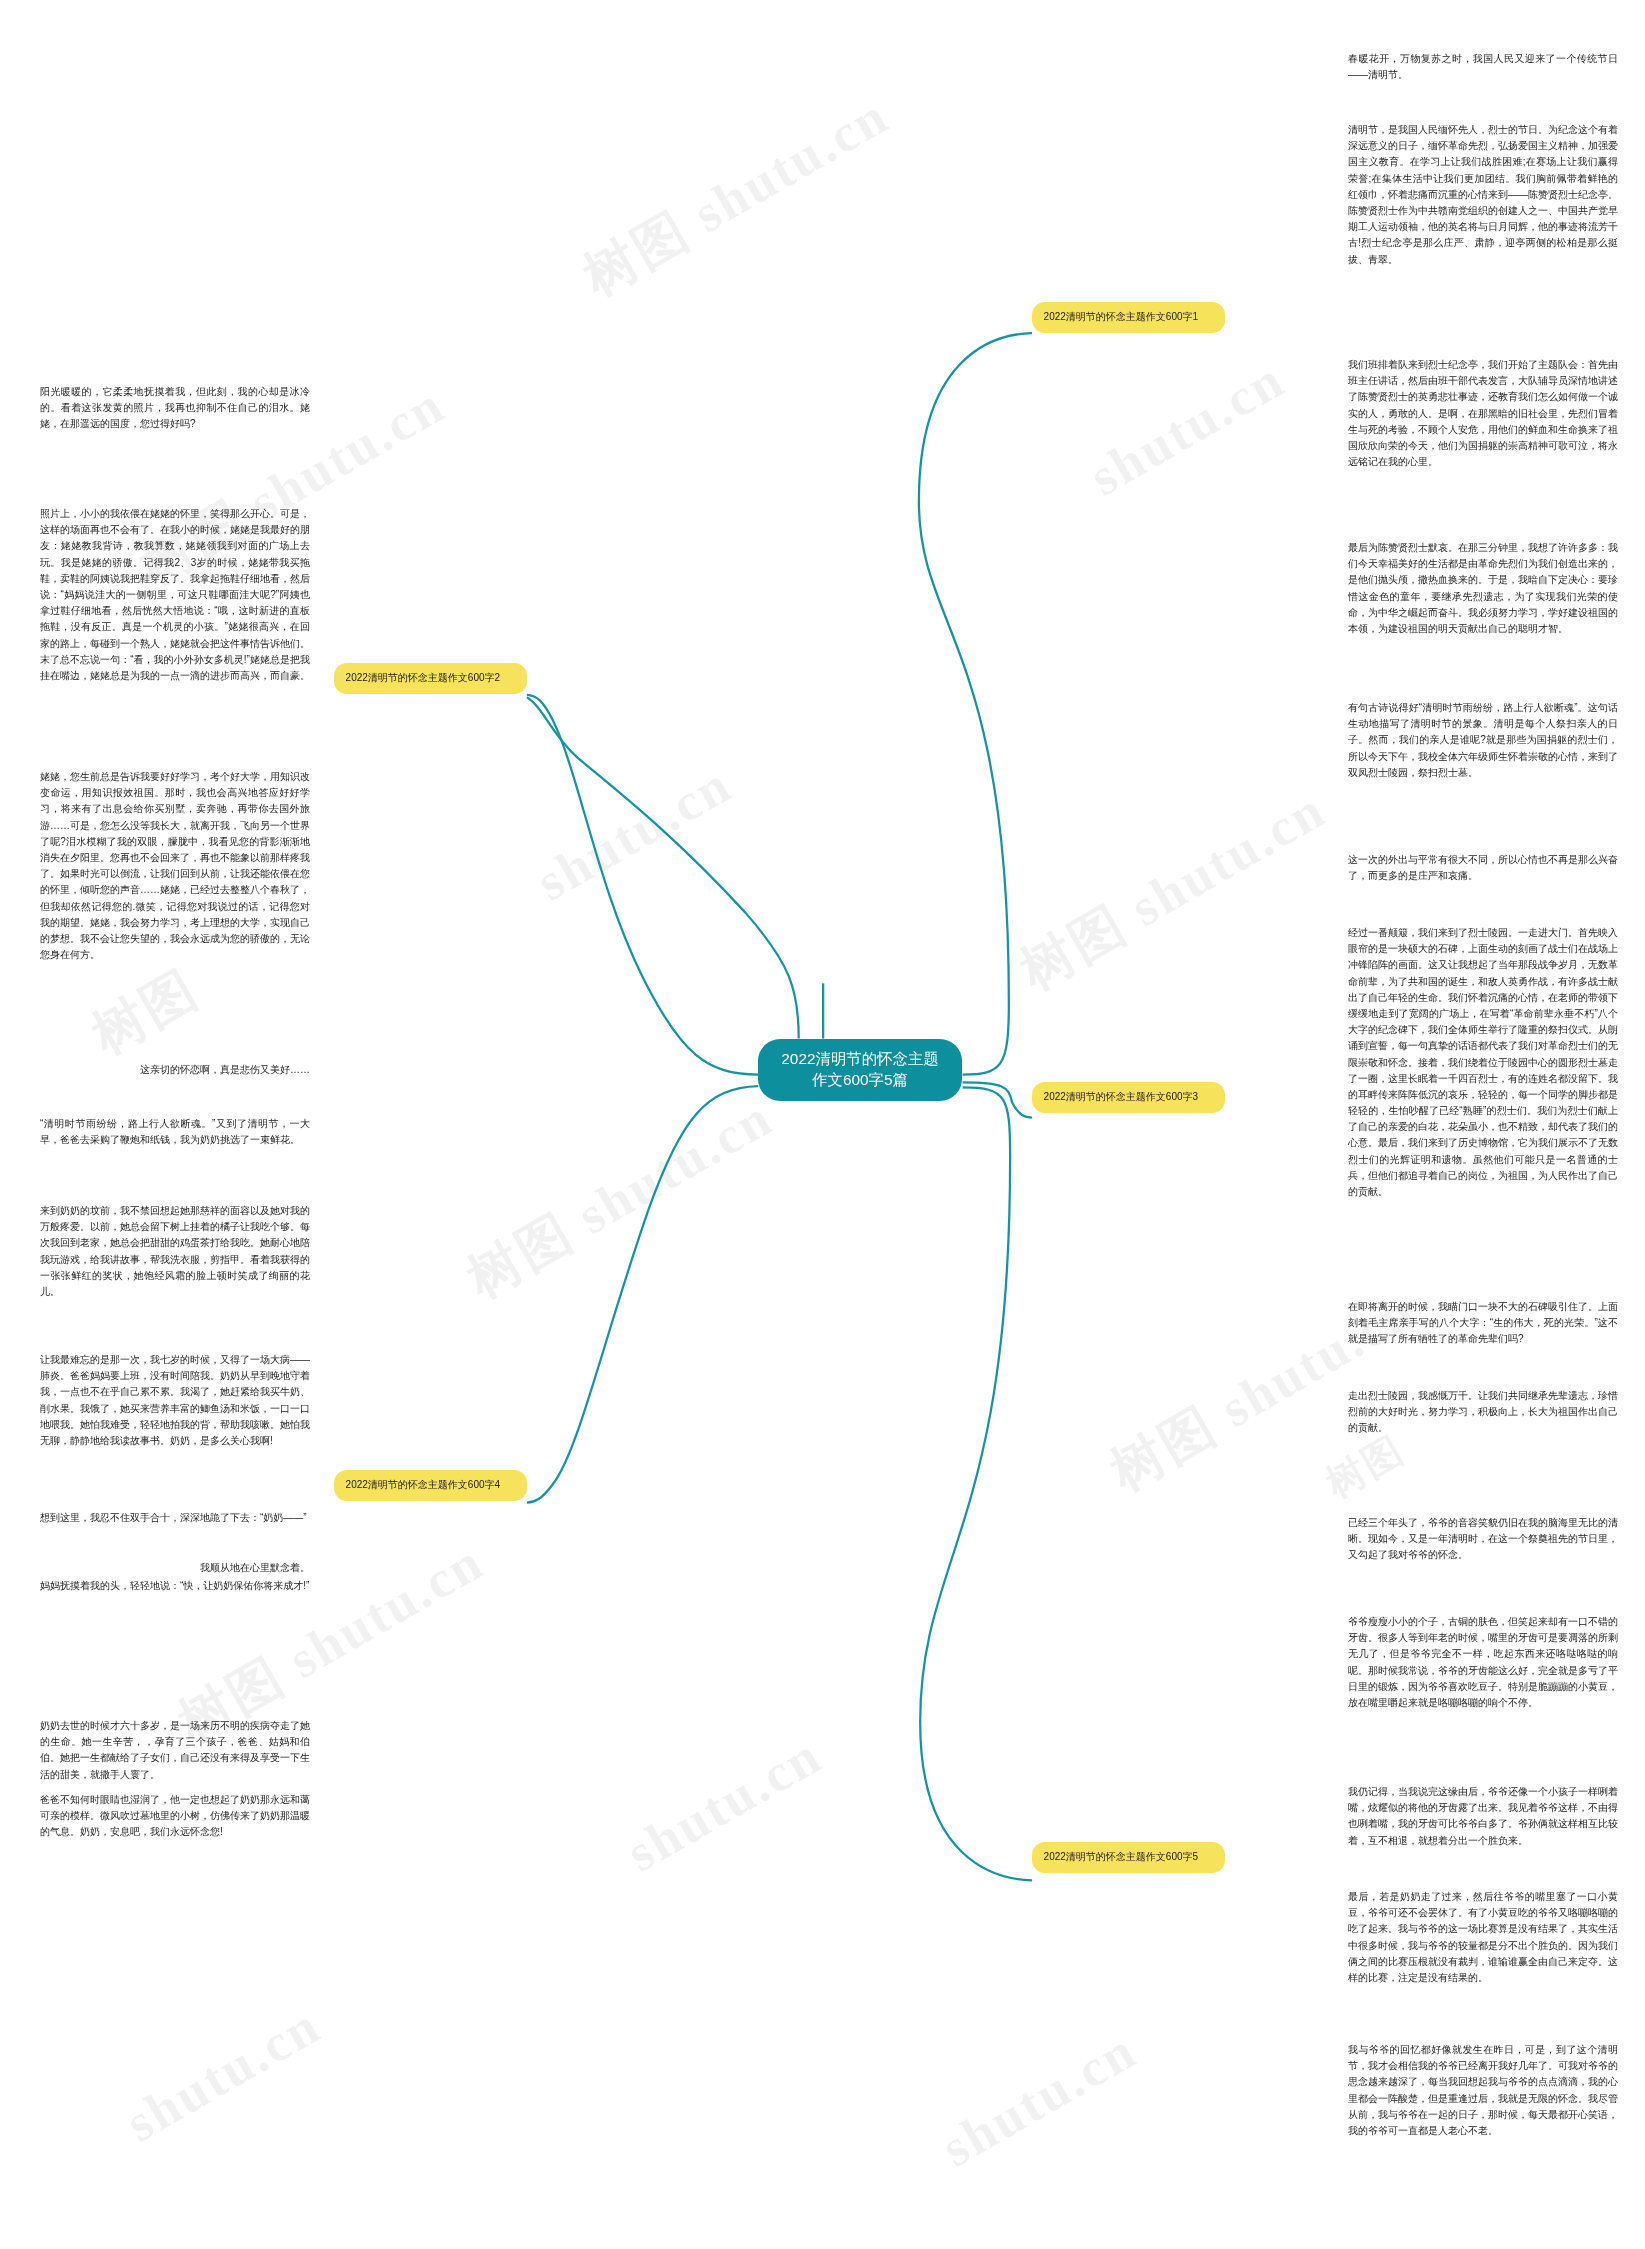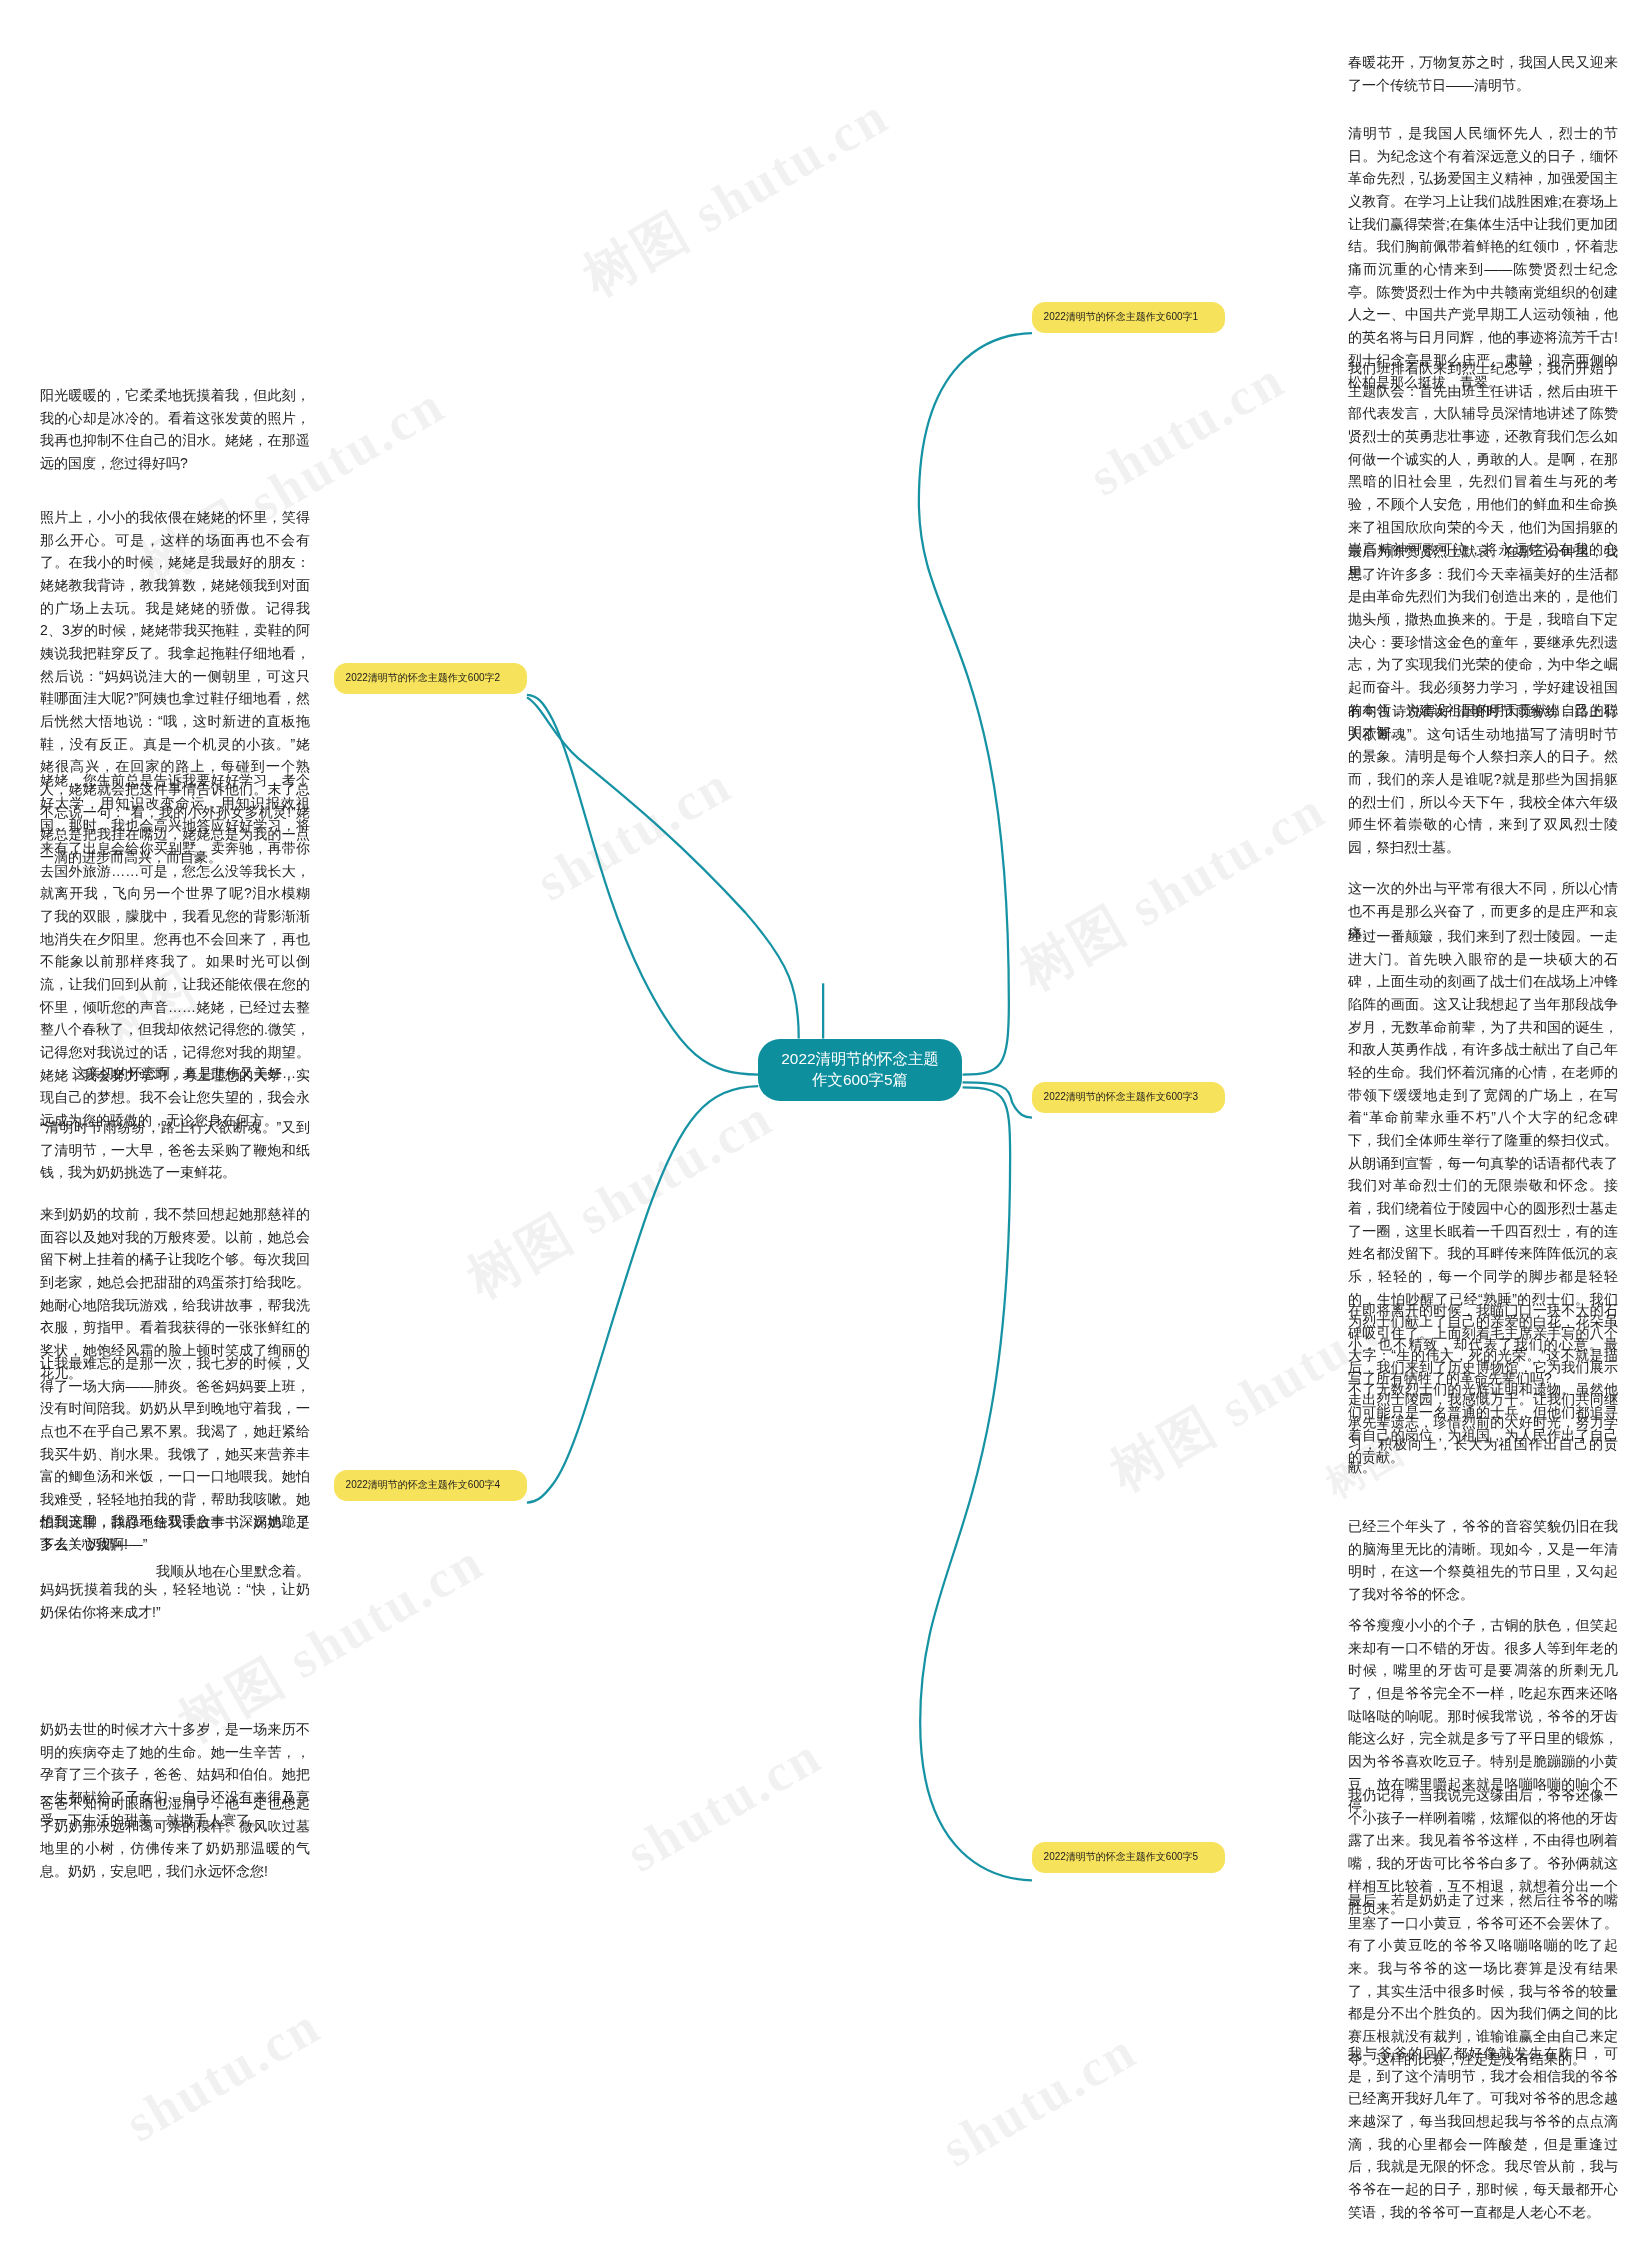--- a/index.html
+++ b/index.html
@@ -16,21 +16,21 @@
     font-family:"Liberation Serif","DejaVu Serif",serif;
     white-space:nowrap;user-select:none;font-weight:700;
   }
   .wm.big{font-size:53px;letter-spacing:2.6px;transform:rotate(-30deg);}
   .wm.mid{font-size:39px;letter-spacing:1.9px;transform:rotate(-30deg);}
 
   
   .col-left{position:absolute;left:40px;width:270px;}
   .col-right{position:absolute;left:1348px;width:270px;}
   .para{
-    font-size:14px;line-height:1.62;color:#222;
+    font-size:10px;line-height:1.62;color:#222;
     text-align:justify;margin:0 0 22px 0;
     font-family:"Liberation Sans","DejaVu Sans",sans-serif;
   }
   .para.right{text-align:right;}
 
   
   .node{
     position:absolute;box-sizing:border-box;
     display:flex;align-items:center;
     border-radius:14px;
@@ -143,21 +143,21 @@
   </div>
   <div class="col-right" style="top:357px;">
     <p class="para">我们班排着队来到烈士纪念亭，我们开始了主题队会：首先由班主任讲话，然后由班干部代表发言，大队辅导员深情地讲述了陈赞贤烈士的英勇悲壮事迹，还教育我们怎么如何做一个诚实的人，勇敢的人。是啊，在那黑暗的旧社会里，先烈们冒着生与死的考验，不顾个人安危，用他们的鲜血和生命换来了祖国欣欣向荣的今天，他们为国捐躯的崇高精神可歌可泣，将永远铭记在我的心里。</p>
   </div>
   <div class="col-right" style="top:540px;">
     <p class="para">最后为陈赞贤烈士默哀。在那三分钟里，我想了许许多多：我们今天幸福美好的生活都是由革命先烈们为我们创造出来的，是他们抛头颅，撒热血换来的。于是，我暗自下定决心：要珍惜这金色的童年，要继承先烈遗志，为了实现我们光荣的使命，为中华之崛起而奋斗。我必须努力学习，学好建设祖国的本领，为建设祖国的明天贡献出自己的聪明才智。</p>
   </div>
   <div class="col-right" style="top:700px;">
     <p class="para">有句古诗说得好“清明时节雨纷纷，路上行人欲断魂”。这句话生动地描写了清明时节的景象。清明是每个人祭扫亲人的日子。然而，我们的亲人是谁呢?就是那些为国捐躯的烈士们，所以今天下午，我校全体六年级师生怀着崇敬的心情，来到了双凤烈士陵园，祭扫烈士墓。</p>
   </div>
-  <div class="col-right" style="top:877px;">
+  <div class="col-right" style="top:852px;">
     <p class="para">这一次的外出与平常有很大不同，所以心情也不再是那么兴奋了，而更多的是庄严和哀痛。</p>
   </div>
   <div class="col-right" style="top:925px;">
     <p class="para">经过一番颠簸，我们来到了烈士陵园。一走进大门。首先映入眼帘的是一块硕大的石碑，上面生动的刻画了战士们在战场上冲锋陷阵的画面。这又让我想起了当年那段战争岁月，无数革命前辈，为了共和国的诞生，和敌人英勇作战，有许多战士献出了自己年轻的生命。我们怀着沉痛的心情，在老师的带领下缓缓地走到了宽阔的广场上，在写着“革命前辈永垂不朽”八个大字的纪念碑下，我们全体师生举行了隆重的祭扫仪式。从朗诵到宣誓，每一句真挚的话语都代表了我们对革命烈士们的无限崇敬和怀念。接着，我们绕着位于陵园中心的圆形烈士墓走了一圈，这里长眠着一千四百烈士，有的连姓名都没留下。我的耳畔传来阵阵低沉的哀乐，轻轻的，每一个同学的脚步都是轻轻的，生怕吵醒了已经“熟睡”的烈士们。我们为烈士们献上了自己的亲爱的白花，花朵虽小，也不精致，却代表了我们的心意。最后，我们来到了历史博物馆，它为我们展示不了无数烈士们的光辉证明和遗物。虽然他们可能只是一名普通的士兵，但他们都追寻着自己的岗位，为祖国，为人民作出了自己的贡献。</p>
   </div>
   <div class="col-right" style="top:1299px;">
     <p class="para">在即将离开的时候，我瞄门口一块不大的石碑吸引住了。上面刻着毛主席亲手写的八个大字：“生的伟大，死的光荣。”这不就是描写了所有牺牲了的革命先辈们吗?</p>
   </div>
   <div class="col-right" style="top:1388px;">
     <p class="para">走出烈士陵园，我感慨万千。让我们共同继承先辈遗志，珍惜烈前的大好时光，努力学习，积极向上，长大为祖国作出自己的贡献。</p>

